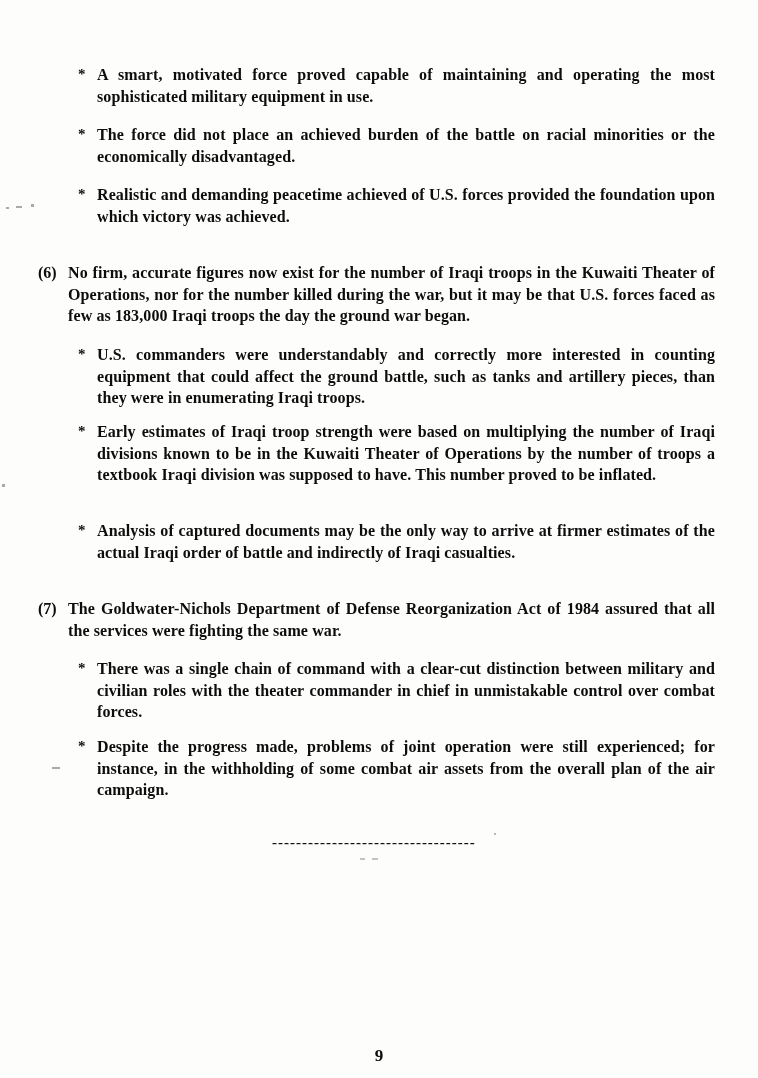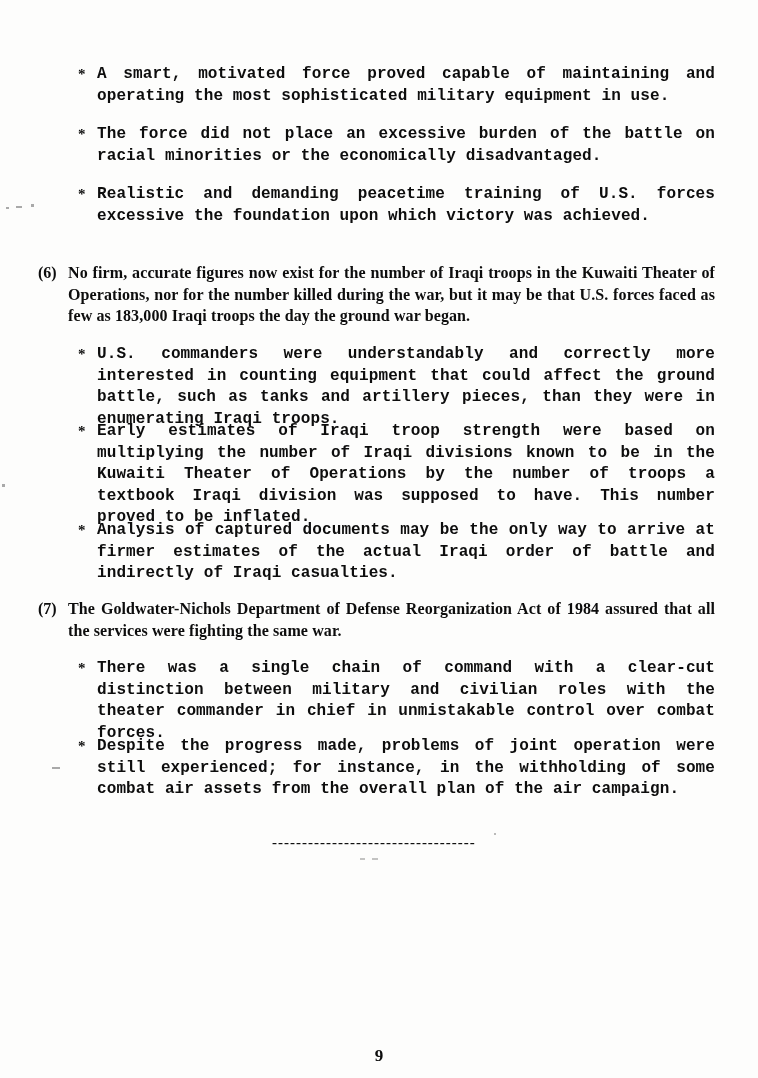--- a/index.html
+++ b/index.html
@@ -35,21 +35,21 @@
     font-size: 16px;
     line-height: 21.5px;
   }
   .btext {
     font-size: 16px;
     line-height: 21.5px;
     text-align: justify;
     letter-spacing: 0.1px;
   }
   .w-sec { width: 647px; font-family: Liberation Serif, serif; }
-  .w-bullet { width: 618px; font-family: Liberation Mono, monospace; }
+  .w-bullet { width: 618px; }
   .indent-bullet { left: 78px; }
   .indent-sec { left: 38px; }
   .separator {
     position: absolute;
     left: 272px;
     top: 834px;
     font-size: 15px;
     letter-spacing: 1px;
     white-space: nowrap;
     color: #111;
@@ -72,25 +72,25 @@
 <body>
 
 <div class="page">
 
   <div class="block indent-bullet" style="top:64px">
     <span class="marker">*</span>
     <span class="btext w-bullet">A smart, motivated force proved capable of maintaining and operating the most sophisticated military equipment in use.</span>
   </div>
   <div class="block indent-bullet" style="top:124px">
     <span class="marker">*</span>
-    <span class="btext w-bullet">The force did not place an excessive burden of the battle on racial minorities or the economically disadvantaged.</span>
+    <span class="btext w-bullet">The force did not place an achieved burden of the battle on racial minorities or the economically disadvantaged.</span>
   </div>
   <div class="block indent-bullet" style="top:184px">
     <span class="marker">*</span>
-    <span class="btext w-bullet">Realistic and demanding peacetime training of U.S. forces excessive the foundation upon which victory was achieved.</span>
+    <span class="btext w-bullet">Realistic and demanding peacetime achieved of U.S. forces provided the foundation upon which victory was achieved.</span>
   </div>
 
   <div class="block indent-sec" style="top:262px">
     <span class="num">(6)</span>
     <span class="btext w-sec">No firm, accurate figures now exist for the number of Iraqi troops in the Kuwaiti Theater of Operations, nor for the number killed during the war, but it may be that U.S. forces faced as few as 183,000 Iraqi troops the day the ground war began.</span>
   </div>
   <div class="block indent-bullet" style="top:344px">
     <span class="marker">*</span>
     <span class="btext w-bullet">U.S. commanders were understandably and correctly more interested in counting equipment that could affect the ground battle, such as tanks and artillery pieces, than they were in enumerating Iraqi troops.</span>
   </div>

